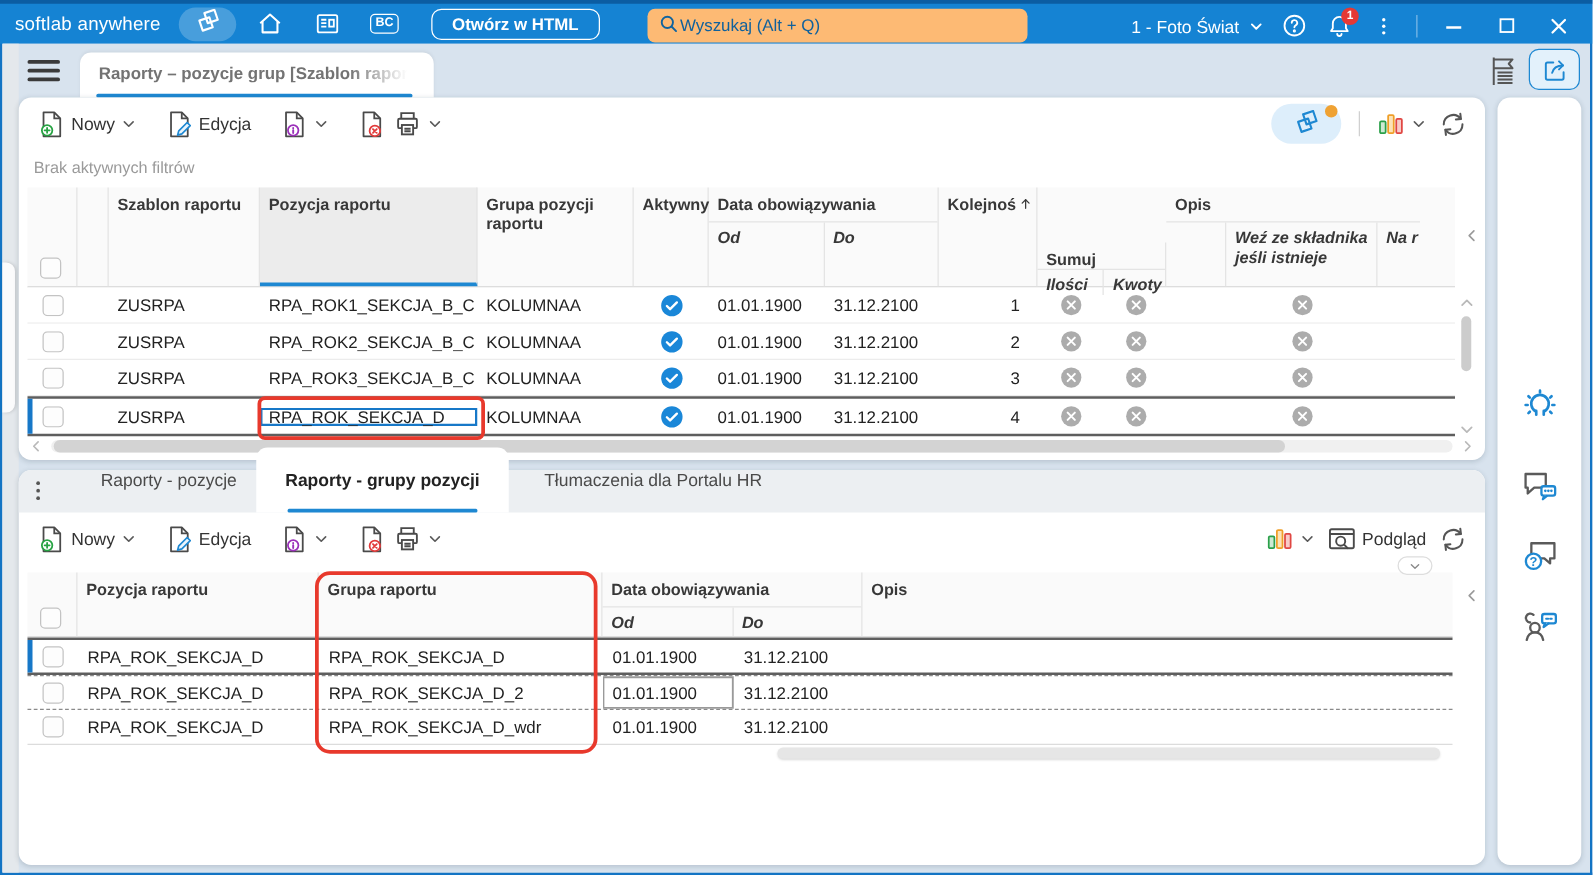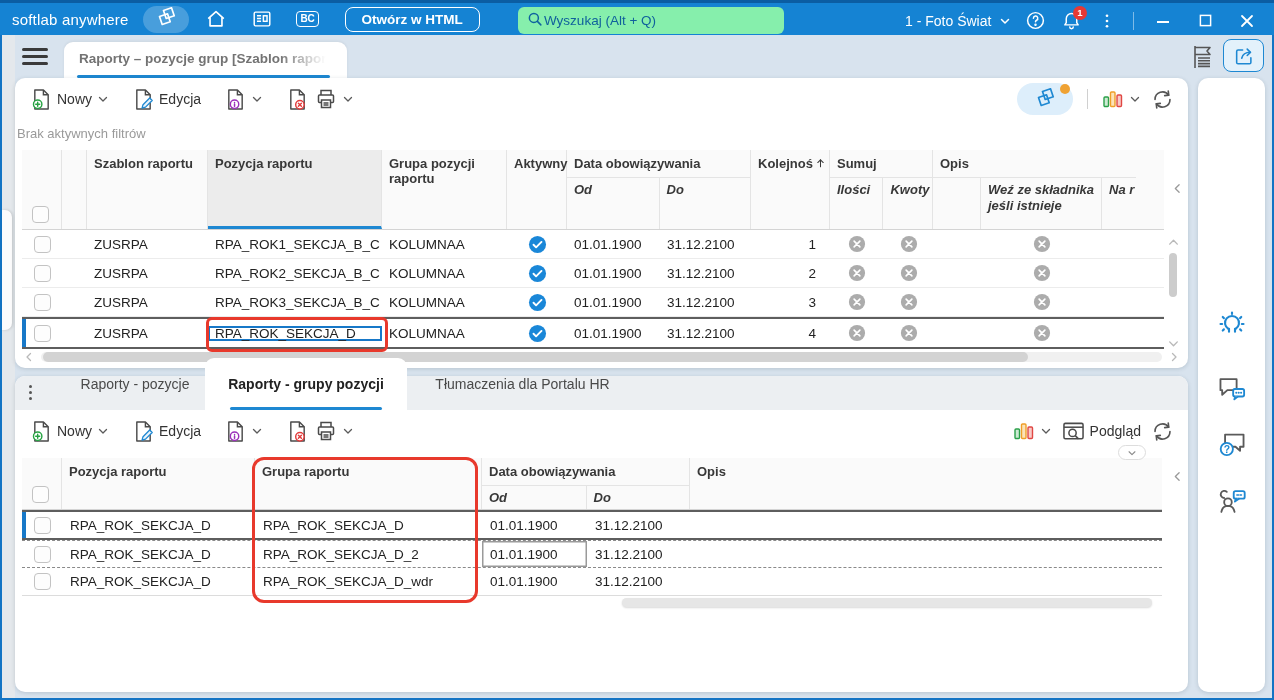--- a/index.html
+++ b/index.html
@@ -7,21 +7,21 @@
   body{font-family:"Liberation Sans","DejaVu Sans",sans-serif;font-size:13.5px;color:#222;}
   .window{position:relative;width:1274px;height:700px;background:#d8e3ee;border:2px solid #1374c4;border-top:none;}
 
   
   .titlebar{position:absolute;left:-2px;top:0;width:1274px;height:35px;background:#1583d3;border-top:3px solid #0b5da2;display:flex;align-items:center;color:#fff;}
   .brand{margin-left:12px;font-size:15px;font-weight:500;letter-spacing:.2px;}
   .tb-pill{margin-left:14px;width:46px;height:27px;border-radius:14px;background:rgba(255,255,255,.22);display:flex;align-items:center;justify-content:center;}
   .tb-ic{width:38px;height:30px;display:flex;align-items:center;justify-content:center;margin-left:8px;}
   .bc-badge{border:1.5px solid #fff;border-radius:4px;font-size:10px;font-weight:700;padding:2px 3px;line-height:1;}
   .open-html{margin-left:18px;border:1.5px solid #fff;border-radius:8px;padding:4px 16px;font-size:13.5px;font-weight:700;color:#fff;background:transparent;cursor:pointer;}
-  .search-wrap{position:absolute;left:518px;top:4px;width:266px;height:27px;background:#86efac;border-radius:6px;display:flex;align-items:center;padding-left:8px;}
+  .search-wrap{position:absolute;left:518px;top:4px;width:304px;height:27px;background:#fdba74;border-radius:6px;display:flex;align-items:center;padding-left:8px;}
   .search-wrap input{border:none;outline:none;background:transparent;color:#0f639f;font-size:13.5px;width:240px;font-family:inherit;}
   .search-wrap input::placeholder{color:#10619c;opacity:1;}
   .company{position:absolute;left:905px;top:0;height:35px;display:flex;align-items:center;gap:8px;font-size:14px;}
   .tb-right{position:absolute;right:8px;top:0;height:35px;display:flex;align-items:center;gap:4px;}
   .tb-btn{width:32px;height:30px;display:flex;align-items:center;justify-content:center;position:relative;}
   .badge{position:absolute;top:0;right:0;min-width:14px;height:14px;border-radius:7px;background:#e53935;color:#fff;font-size:9.5px;font-weight:700;display:flex;align-items:center;justify-content:center;padding:0 3px;}
   .tb-div{width:1px;height:18px;background:rgba(255,255,255,.45);margin:0 6px;}
   .winbtn{width:38px;height:30px;display:flex;align-items:center;justify-content:center;}
 
   
@@ -44,37 +44,37 @@
   .rp-ic{position:absolute;left:50%;transform:translateX(-50%);width:38px;height:38px;display:flex;align-items:center;justify-content:center;cursor:pointer;}
 
   
   .toolbar{display:flex;align-items:center;height:42px;padding:0 14px 0 16px;gap:7px;}
   .tool{display:flex;align-items:center;gap:5px;cursor:pointer;color:#333;font-size:14px;}
   .tool-gap{width:10px;}
   .tb2-right{margin-left:auto;display:flex;align-items:center;gap:10px;}
   .pill-ws{width:56px;height:32px;border-radius:16px;background:#ddeefb;display:flex;align-items:center;justify-content:center;position:relative;cursor:pointer;}
   .pill-dot{position:absolute;top:1px;right:3px;width:10px;height:10px;border-radius:50%;background:#efa233;}
   .vdiv{width:1px;height:20px;background:#d0d0d0;margin:0 4px;}
-  .filter-status{height:26px;padding-left:2px;font-size:13px;color:#9a9a9a;display:flex;align-items:center;}
+  .filter-status{height:26px;padding-left:12px;font-size:13px;color:#9a9a9a;display:flex;align-items:center;}
 
   
   .g1{position:absolute;left:7px;top:72px;width:1142px;}
   .ghead{display:flex;height:80px;background:#fafafa;border-bottom:1px solid #d4d4d4;color:#383838;font-weight:600;font-size:13px;}
   .hc{border-right:1px solid #e4e4e4;padding:6px 0 0 7px;position:relative;}
   .hc.noline{border-right:none;}
   .hgrp{display:flex;flex-direction:column;padding:0;}
   .hgrp .glbl{padding:6px 0 0 7px;height:27px;}
   .hgrp .subrow{flex:1;display:flex;border-top:1px solid #e4e4e4;font-style:italic;}
   .hgrp .subrow>div{padding:4px 0 0 7px;border-right:1px solid #e4e4e4;line-height:1.25;}
   .hgrp .subrow>div:last-child{border-right:none;}
   .hsel{background:#ececec;border-bottom:3px solid #1e88d2;}
   .hcheck{display:flex;align-items:flex-end;padding:0 0 6px 10px;}
   .w-check{width:40px;}.w-sp{width:25px;}.w-szablon{width:121px;}.w-pozycja{width:174px;}
   .w-grupa{width:125px;}.w-aktywny{width:60px;}.w-data{width:184px;}.w-od{width:93px;}.w-do{width:91px;}
-  .w-kol{width:79px;}.w-sumuj{width:103px;}.w-ilosci{width:54px;}.w-kwoty{width:49px;}
+  .w-kol{width:79px;}.w-sumuj{width:103px;margin-top:44px;}.w-ilosci{width:54px;}.w-kwoty{width:49px;}
   .w-opis{width:203px;}.w-opissub{width:48px;}.w-wez{width:121px;}.w-nar{width:34px;}
   .grow{display:flex;align-items:center;height:29px;border-bottom:1px solid #ececec;background:#fff;}
   .grow>div{padding-left:7px;overflow:hidden;white-space:nowrap;}
   .cell-center{display:flex;align-items:center;justify-content:center;padding-left:0 !important;}
   .cell-right{text-align:right;padding-right:14px;}
   .row-sel{border-top:2px solid #5e5e5e;border-bottom:2px solid #5e5e5e;height:32px;position:relative;}
   .row-sel::before{content:"";position:absolute;left:0;top:0;bottom:0;width:4px;background:#1778c8;}
   .cell-blue{box-shadow:inset 0 0 0 2px #1778c8;height:100%;display:flex;align-items:center;}
   .sortarrow{margin-left:2px;vertical-align:-1px;}
   .checkbox{appearance:none;width:17px;height:17px;border:1.5px solid #c3c3c3;border-radius:4px;background:#fdfdfd;cursor:pointer;}

